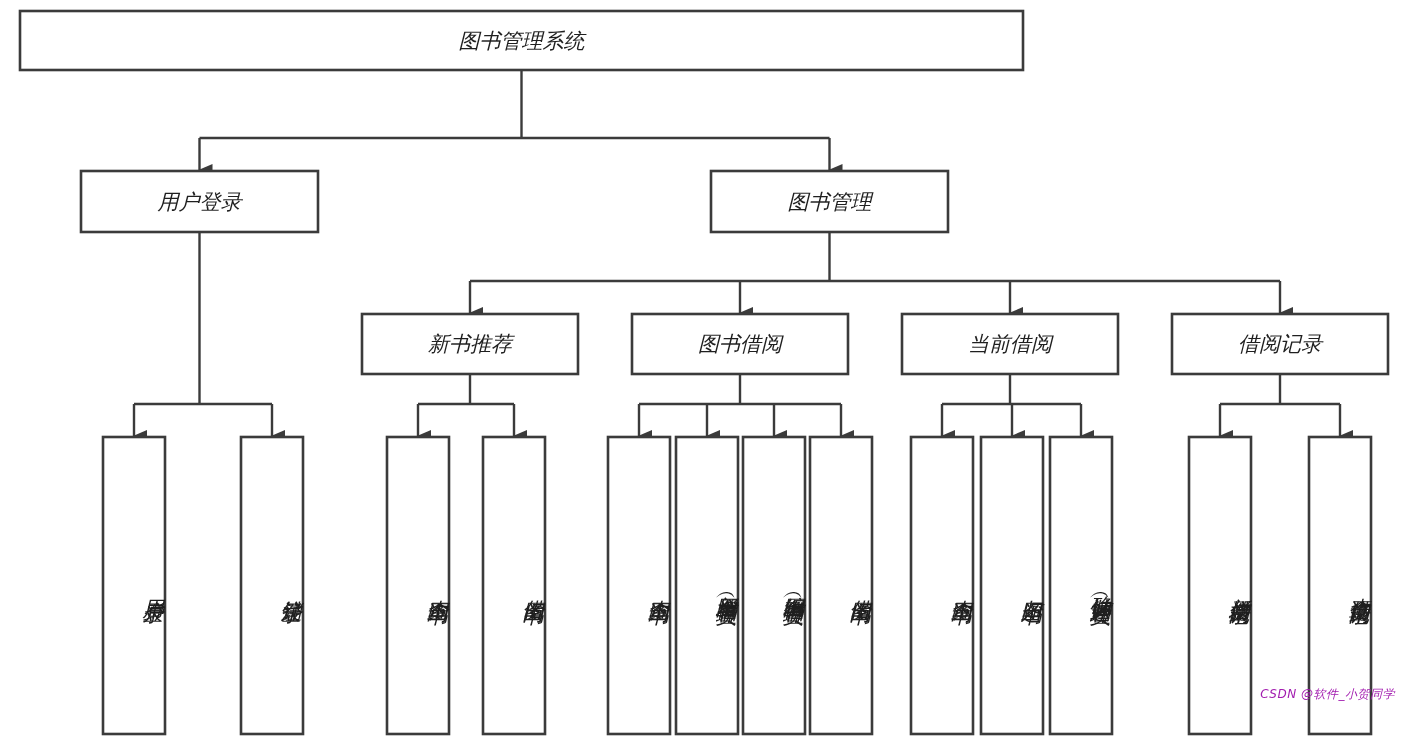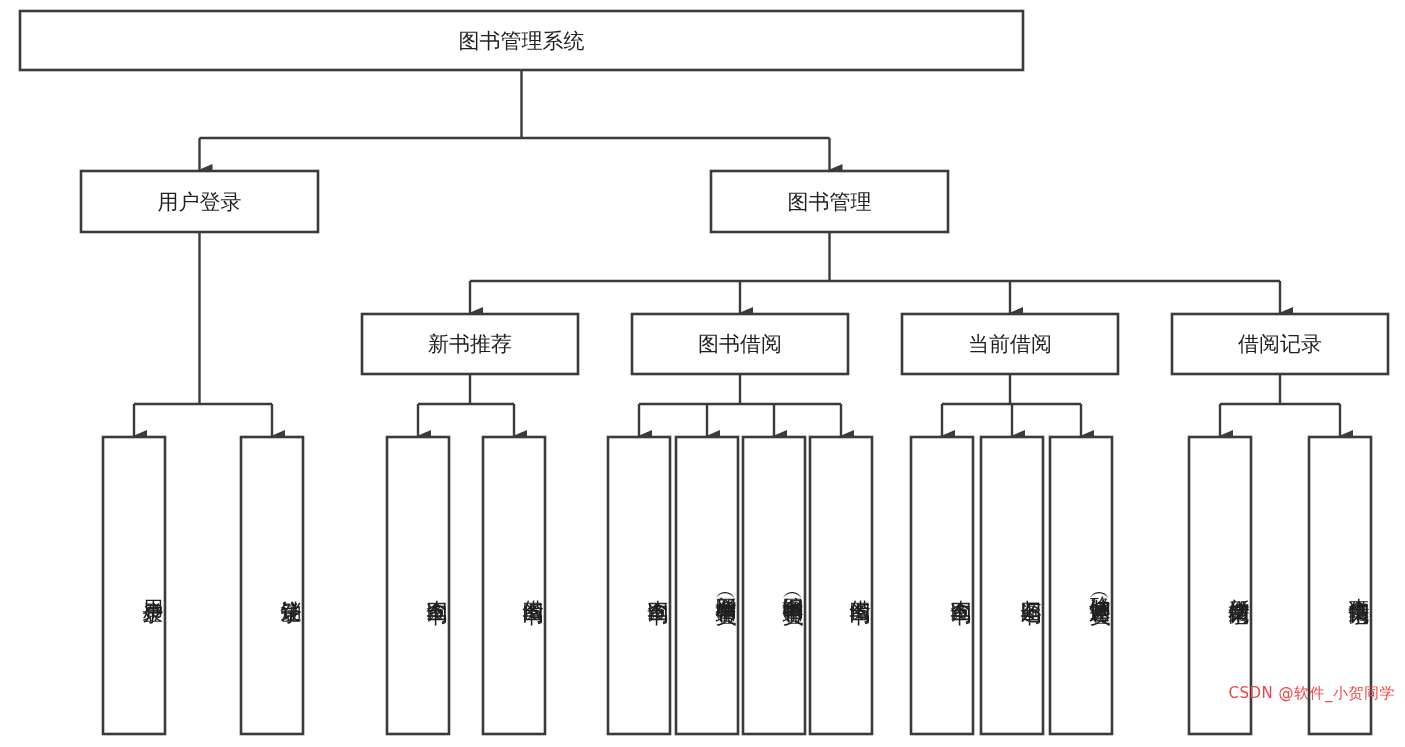--- a/index.html
+++ b/index.html
@@ -10,20 +10,21 @@
   body {
     width: 1405px;
     height: 747px;
     font-family: "DejaVu Sans", "Liberation Sans", sans-serif;
     overflow: hidden;
   }
   #diagram-root {
     position: relative;
     width: 1405px;
     height: 707px;
+    font-style: italic;
   }
   svg#tree {
     position: absolute;
     left: 0;
     top: 0;
     width: 1405px;
     height: 747px;
     display: block;
   }
   .node-rect {
@@ -60,22 +61,22 @@
     color: #1f1f1f;
     letter-spacing: 1.5px;
     white-space: nowrap;
     pointer-events: none;
     font-family: "DejaVu Sans", "Liberation Sans", sans-serif;
   }
   .watermark {
     position: absolute;
     right: 10px;
     bottom: 4px;
-    font-size: 15px;
-    color: #ef4444;
+    font-size: 12px;
+    color: #a21caf;
     font-family: "DejaVu Sans", "Liberation Sans", sans-serif;
     letter-spacing: 0.5px;
     white-space: nowrap;
   }
 </style>
 </head>
 <body>
 
 <div id="diagram-root">
 

